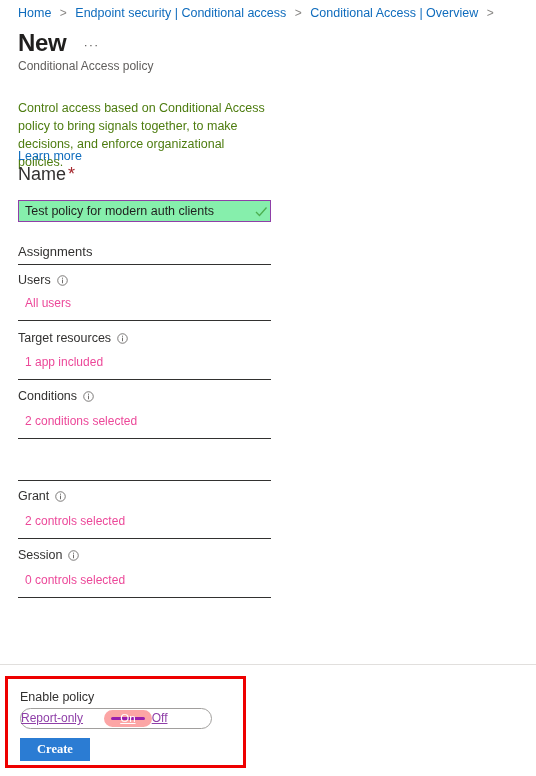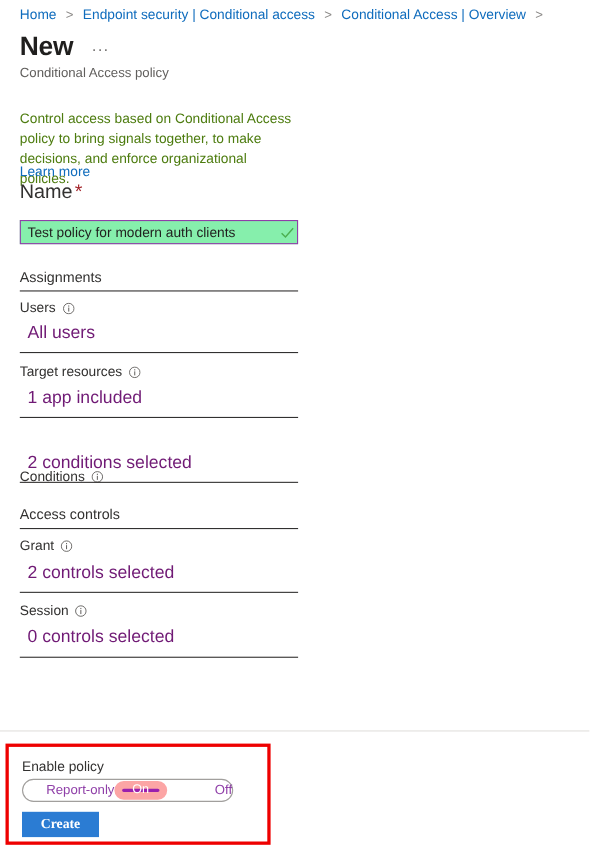--- a/index.html
+++ b/index.html
@@ -167,22 +167,22 @@
   }
   .info-icon {
     display: inline-flex;
     margin-left: 6px;
     position: relative;
     top: 0px;
   }
   .row-value {
     position: absolute;
     left: 25px;
-    font-size: 16px;
-    color: #701a75;
+    font-size: 12px;
+    color: #ec4899;
     line-height: 16px;
     cursor: pointer;
   }
 
   
   .bottom-divider {
     position: absolute;
     left: 0;
     top: 664px;
     width: 536px;
@@ -216,24 +216,25 @@
     height: 21px;
     border: 1px solid #a19f9d;
     border-radius: 11px;
     background: #ffffff;
     display: flex;
     align-items: center;
   }
   .seg {
     font-size: 12px;
     color: #8f3fa8;
-    text-align: right;
+    text-align: left;
     line-height: 13px;
     cursor: pointer;
     user-select: none;
+    text-decoration: underline;
   }
   .seg-report { width: 84px; }
   .seg-off { width: 60px; }
   .seg-on {
     width: 48px;
     height: 17px;
     margin: 0 0 0 0;
     background: #8f1fa8;
     background: #9a1fae;
     border: 7px solid #fca5a5;
@@ -321,34 +322,33 @@
       <svg width="11" height="11" viewBox="0 0 12 12" aria-hidden="true">
         <circle cx="6" cy="6" r="5.2" fill="none" stroke="#605e5c" stroke-width="0.9"></circle>
         <rect x="5.5" y="5" width="1" height="4" fill="#605e5c"></rect>
         <rect x="5.5" y="2.9" width="1" height="1.2" fill="#605e5c"></rect>
       </svg>
     </span>
   </div>
   <div class="row-value" style="top:354px;">1 app included</div>
   <div class="rule" style="top:379px;"></div>
 
-  <div class="row-label" style="top:388px;margin-top:37px;">
+  <div class="row-label" style="top:388px;">
     <span>Conditions</span>
     <span class="info-icon">
       <svg width="11" height="11" viewBox="0 0 12 12" aria-hidden="true">
         <circle cx="6" cy="6" r="5.2" fill="none" stroke="#605e5c" stroke-width="0.9"></circle>
         <rect x="5.5" y="5" width="1" height="4" fill="#605e5c"></rect>
         <rect x="5.5" y="2.9" width="1" height="1.2" fill="#605e5c"></rect>
       </svg>
     </span>
   </div>
   <div class="row-value" style="top:413px;">2 conditions selected</div>
   <div class="rule" style="top:438px;"></div>
 
-  <div class="section-head" style="top:459px;">Access controls</div>
   <div class="rule" style="top:480px;"></div>
 
   <div class="row-label" style="top:488px;">
     <span>Grant</span>
     <span class="info-icon">
       <svg width="11" height="11" viewBox="0 0 12 12" aria-hidden="true">
         <circle cx="6" cy="6" r="5.2" fill="none" stroke="#605e5c" stroke-width="0.9"></circle>
         <rect x="5.5" y="5" width="1" height="4" fill="#605e5c"></rect>
         <rect x="5.5" y="2.9" width="1" height="1.2" fill="#605e5c"></rect>
       </svg>

